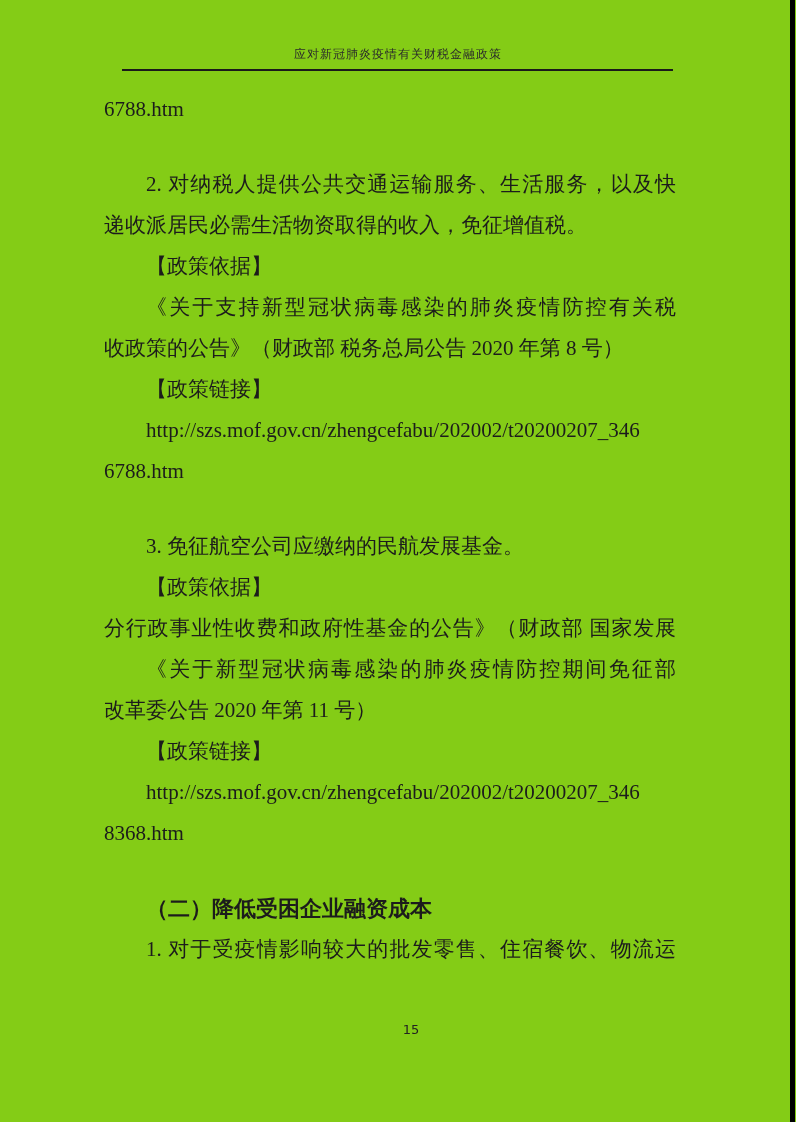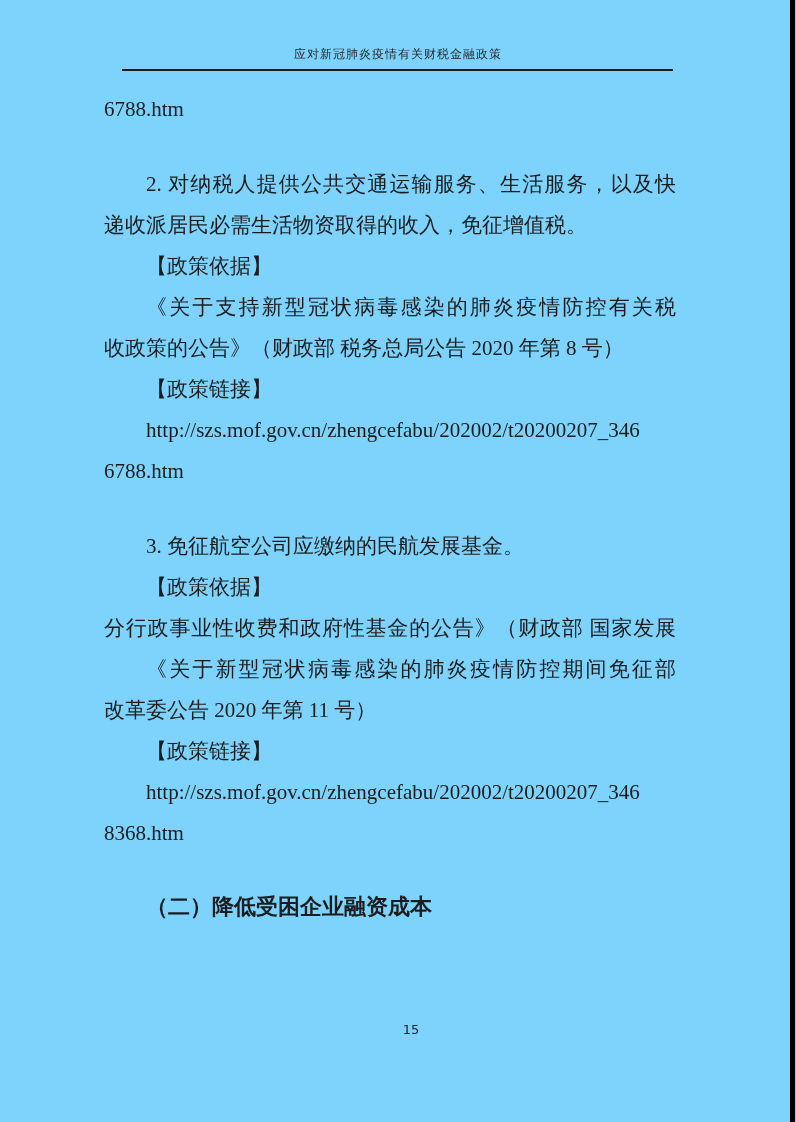--- a/index.html
+++ b/index.html
@@ -1,20 +1,20 @@
 <!DOCTYPE html>
 <html><head>
 <meta charset="utf-8">
 <style>
   html, body { margin: 0; padding: 0; background: #ffffff; }
   .page {
     position: relative;
     width: 796px;
     height: 1122px;
-    background: #7dd3fc;
+    background: #84cc16;
     overflow: hidden;
     font-family: "Liberation Serif", "DejaVu Serif", serif;
     color: #1c1c1c;
   }
   .running-header {
     padding-top: 47px;
     text-align: center;
     font-size: 12px;
     line-height: 15px;
     letter-spacing: 1px;
@@ -36,21 +36,21 @@
   }
   .just {
     white-space: normal;
     text-align: justify;
     text-align-last: justify;
     text-justify: inter-character;
   }
   .ind { text-indent: 42px; }
   .gap { margin-top: 34px; }
   .head {
-    font-family: Liberation Mono, monospace;
+    font-family: Liberation Serif, serif;
     font-weight: 700;
     font-size: 22px;
   }
   .page-number {
     position: absolute;
     left: 13px;
     top: 1022px;
     width: 100%;
     text-align: center;
     font-size: 13px;
@@ -86,19 +86,20 @@
     <div class="ln">6788.htm</div>
     <div class="ln ind gap">3. 免征航空公司应缴纳的民航发展基金。</div>
     <div class="ln ind">【政策依据】</div>
     <div class="ln just">分行政事业性收费和政府性基金的公告》（财政部 国家发展</div>
     <div class="ln ind just">《关于新型冠状病毒感染的肺炎疫情防控期间免征部</div>
     <div class="ln">改革委公告 2020 年第 11 号）</div>
     <div class="ln ind">【政策链接】</div>
     <div class="ln ind">http://szs.mof.gov.cn/zhengcefabu/202002/t20200207_346</div>
     <div class="ln">8368.htm</div>
     <div class="ln ind head gap">（二）降低受困企业融资成本</div>
+    <div class="ln ind just">1. 对于受疫情影响较大的批发零售、住宿餐饮、物流运</div>
   </div>
 
   <div class="page-number">15</div>
 
   <div class="scan-border-right"></div>
 
 </div>
 
 </body></html>

